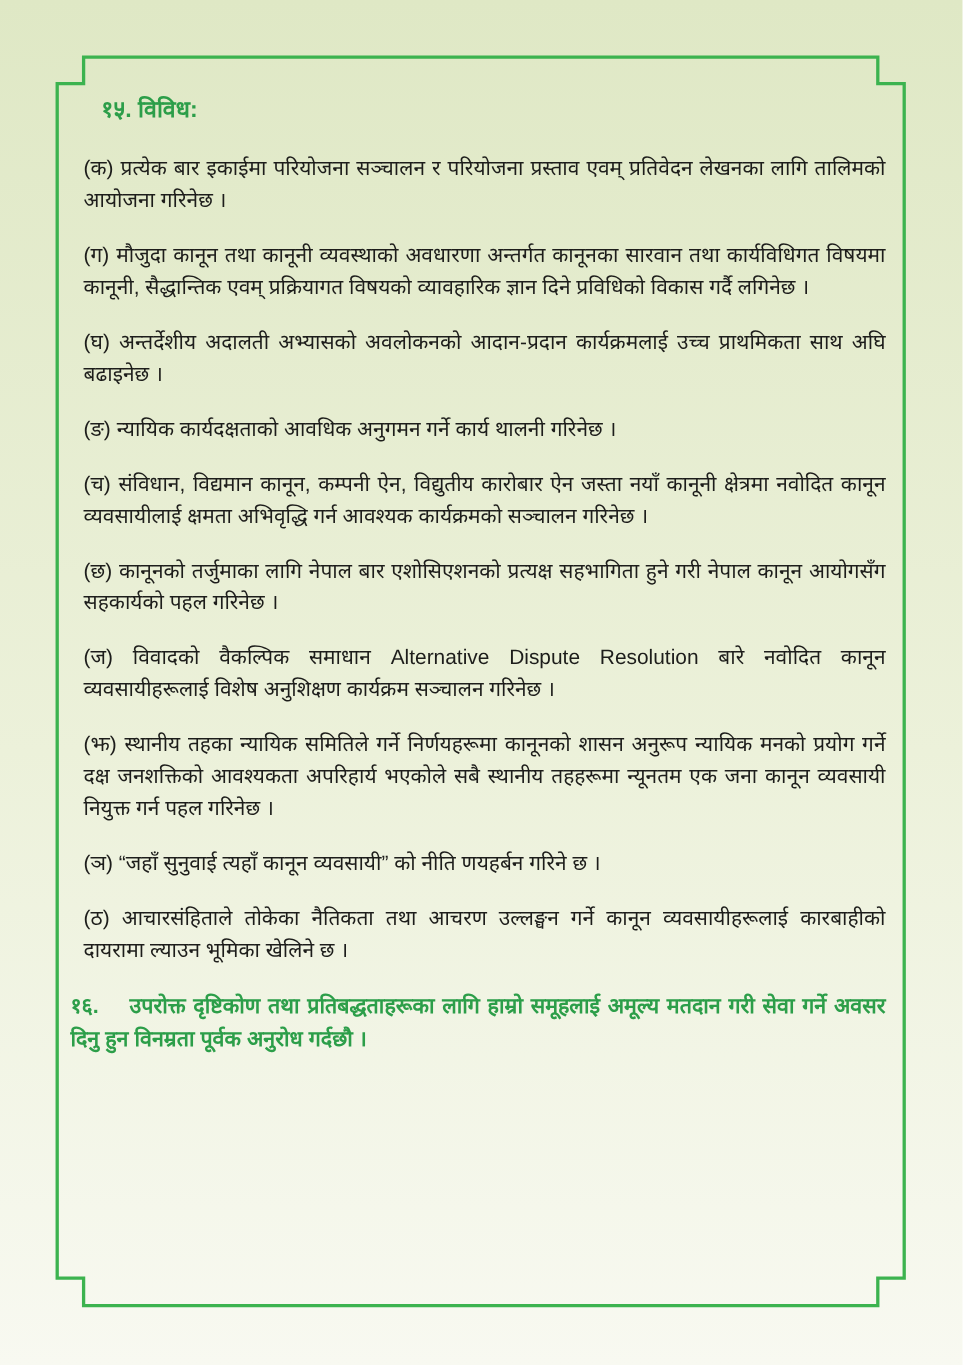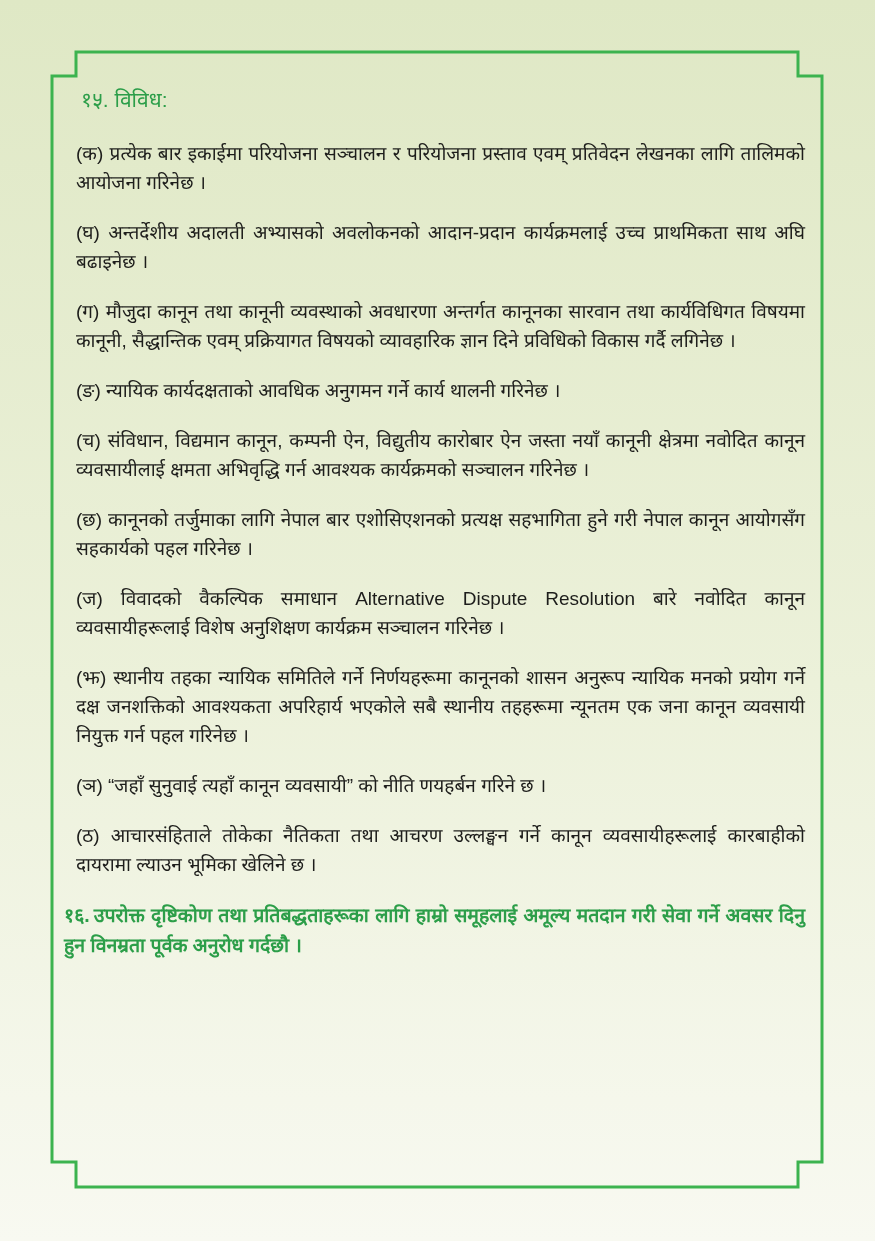--- a/index.html
+++ b/index.html
@@ -24,24 +24,24 @@
     left: 0;
     pointer-events: none;
   }
   .content {
     position: absolute;
     top: 86px;
     left: 76px;
     right: 70px;
   }
   .section-heading {
-    margin: 0 0 26px 5px;
+    margin: 0 0 26px 16px;
     font-size: 21px;
     line-height: 27px;
-    font-weight: normal;
+    font-weight: bold;
     color: var(--accent-green, #2c9e49);
   }
   .item {
     margin: 0 0 21px 0;
     font-size: 19px;
     line-height: 29px;
     font-weight: 400;
     text-align: justify;
   }
   .item-label {
@@ -49,43 +49,43 @@
   }
   .closing {
     margin: 4px 0 0 -12px;
     font-size: 19.5px;
     line-height: 30px;
     font-weight: bold;
     color: var(--accent-green, #2c9e49);
     text-align: justify;
   }
   .closing-number {
-    margin-right: 4px;
+    margin-right: 28px;
   }
 </style>
 </head>
 <body>
 
 <div class="page" style="--bg-top: #dfe8c5; --bg-mid: #ecf1da; --bg-bottom: #f8f9f1; --accent-green: #2c9e49; --text-color: #1d1d1b;">
 
   <svg class="frame-svg" width="875" height="1241" viewBox="0 0 875 1241" aria-hidden="true">
     <path d="M 76 52 H 798 V 76 H 822 V 1162 H 798 V 1187 H 76 V 1162 H 52 V 76 H 76 Z" fill="none" stroke="#3cb34f" stroke-width="3" stroke-linejoin="miter"></path>
   </svg>
 
   <div class="content">
 
     <h2 class="section-heading">१५. विविध:</h2>
 
     <div id="items">
   <p class="item"><span class="item-label">(क) </span><span>प्रत्येक बार इकाईमा परियोजना सञ्चालन र परियोजना प्रस्ताव एवम् प्रतिवेदन लेखनका लागि तालिमको आयोजना गरिनेछ ।</span></p>
 
 
+  <p class="item"><span class="item-label">(ग) </span><span>मौजुदा कानून तथा कानूनी व्यवस्थाको अवधारणा अन्तर्गत कानूनका सारवान तथा कार्यविधिगत विषयमा कानूनी, सैद्धान्तिक एवम् प्रक्रियागत विषयको व्यावहारिक ज्ञान दिने प्रविधिको विकास गर्दै लगिनेछ ।</span></p>
+
   <p class="item"><span class="item-label">(घ) </span><span>अन्तर्देशीय अदालती अभ्यासको अवलोकनको आदान-प्रदान कार्यक्रमलाई उच्च प्राथमिकता साथ अघि बढाइनेछ ।</span></p>
-
-  <p class="item"><span class="item-label">(ग) </span><span>मौजुदा कानून तथा कानूनी व्यवस्थाको अवधारणा अन्तर्गत कानूनका सारवान तथा कार्यविधिगत विषयमा कानूनी, सैद्धान्तिक एवम् प्रक्रियागत विषयको व्यावहारिक ज्ञान दिने प्रविधिको विकास गर्दै लगिनेछ ।</span></p>
 
   <p class="item"><span class="item-label">(ङ) </span><span>न्यायिक कार्यदक्षताको आवधिक अनुगमन गर्ने कार्य थालनी गरिनेछ ।</span></p>
 
   <p class="item"><span class="item-label">(च) </span><span>संविधान, विद्यमान कानून, कम्पनी ऐन, विद्युतीय कारोबार ऐन जस्ता नयाँ कानूनी क्षेत्रमा नवोदित कानून व्यवसायीलाई क्षमता अभिवृद्धि गर्न आवश्यक कार्यक्रमको सञ्चालन गरिनेछ ।</span></p>
 
   <p class="item"><span class="item-label">(छ) </span><span>कानूनको तर्जुमाका लागि नेपाल बार एशोसिएशनको प्रत्यक्ष सहभागिता हुने गरी नेपाल कानून आयोगसँग सहकार्यको पहल गरिनेछ ।</span></p>
 
   <p class="item"><span class="item-label">(ज) </span><span>विवादको वैकल्पिक समाधान Alternative Dispute Resolution बारे नवोदित कानून व्यवसायीहरूलाई विशेष अनुशिक्षण कार्यक्रम सञ्चालन गरिनेछ ।</span></p>
 
   <p class="item"><span class="item-label">(झ) </span><span>स्थानीय तहका न्यायिक समितिले गर्ने निर्णयहरूमा कानूनको शासन अनुरूप न्यायिक मनको प्रयोग गर्ने दक्ष जनशक्तिको आवश्यकता अपरिहार्य भएकोले सबै स्थानीय तहहरूमा न्यूनतम एक जना कानून व्यवसायी नियुक्त गर्न पहल गरिनेछ ।</span></p>

